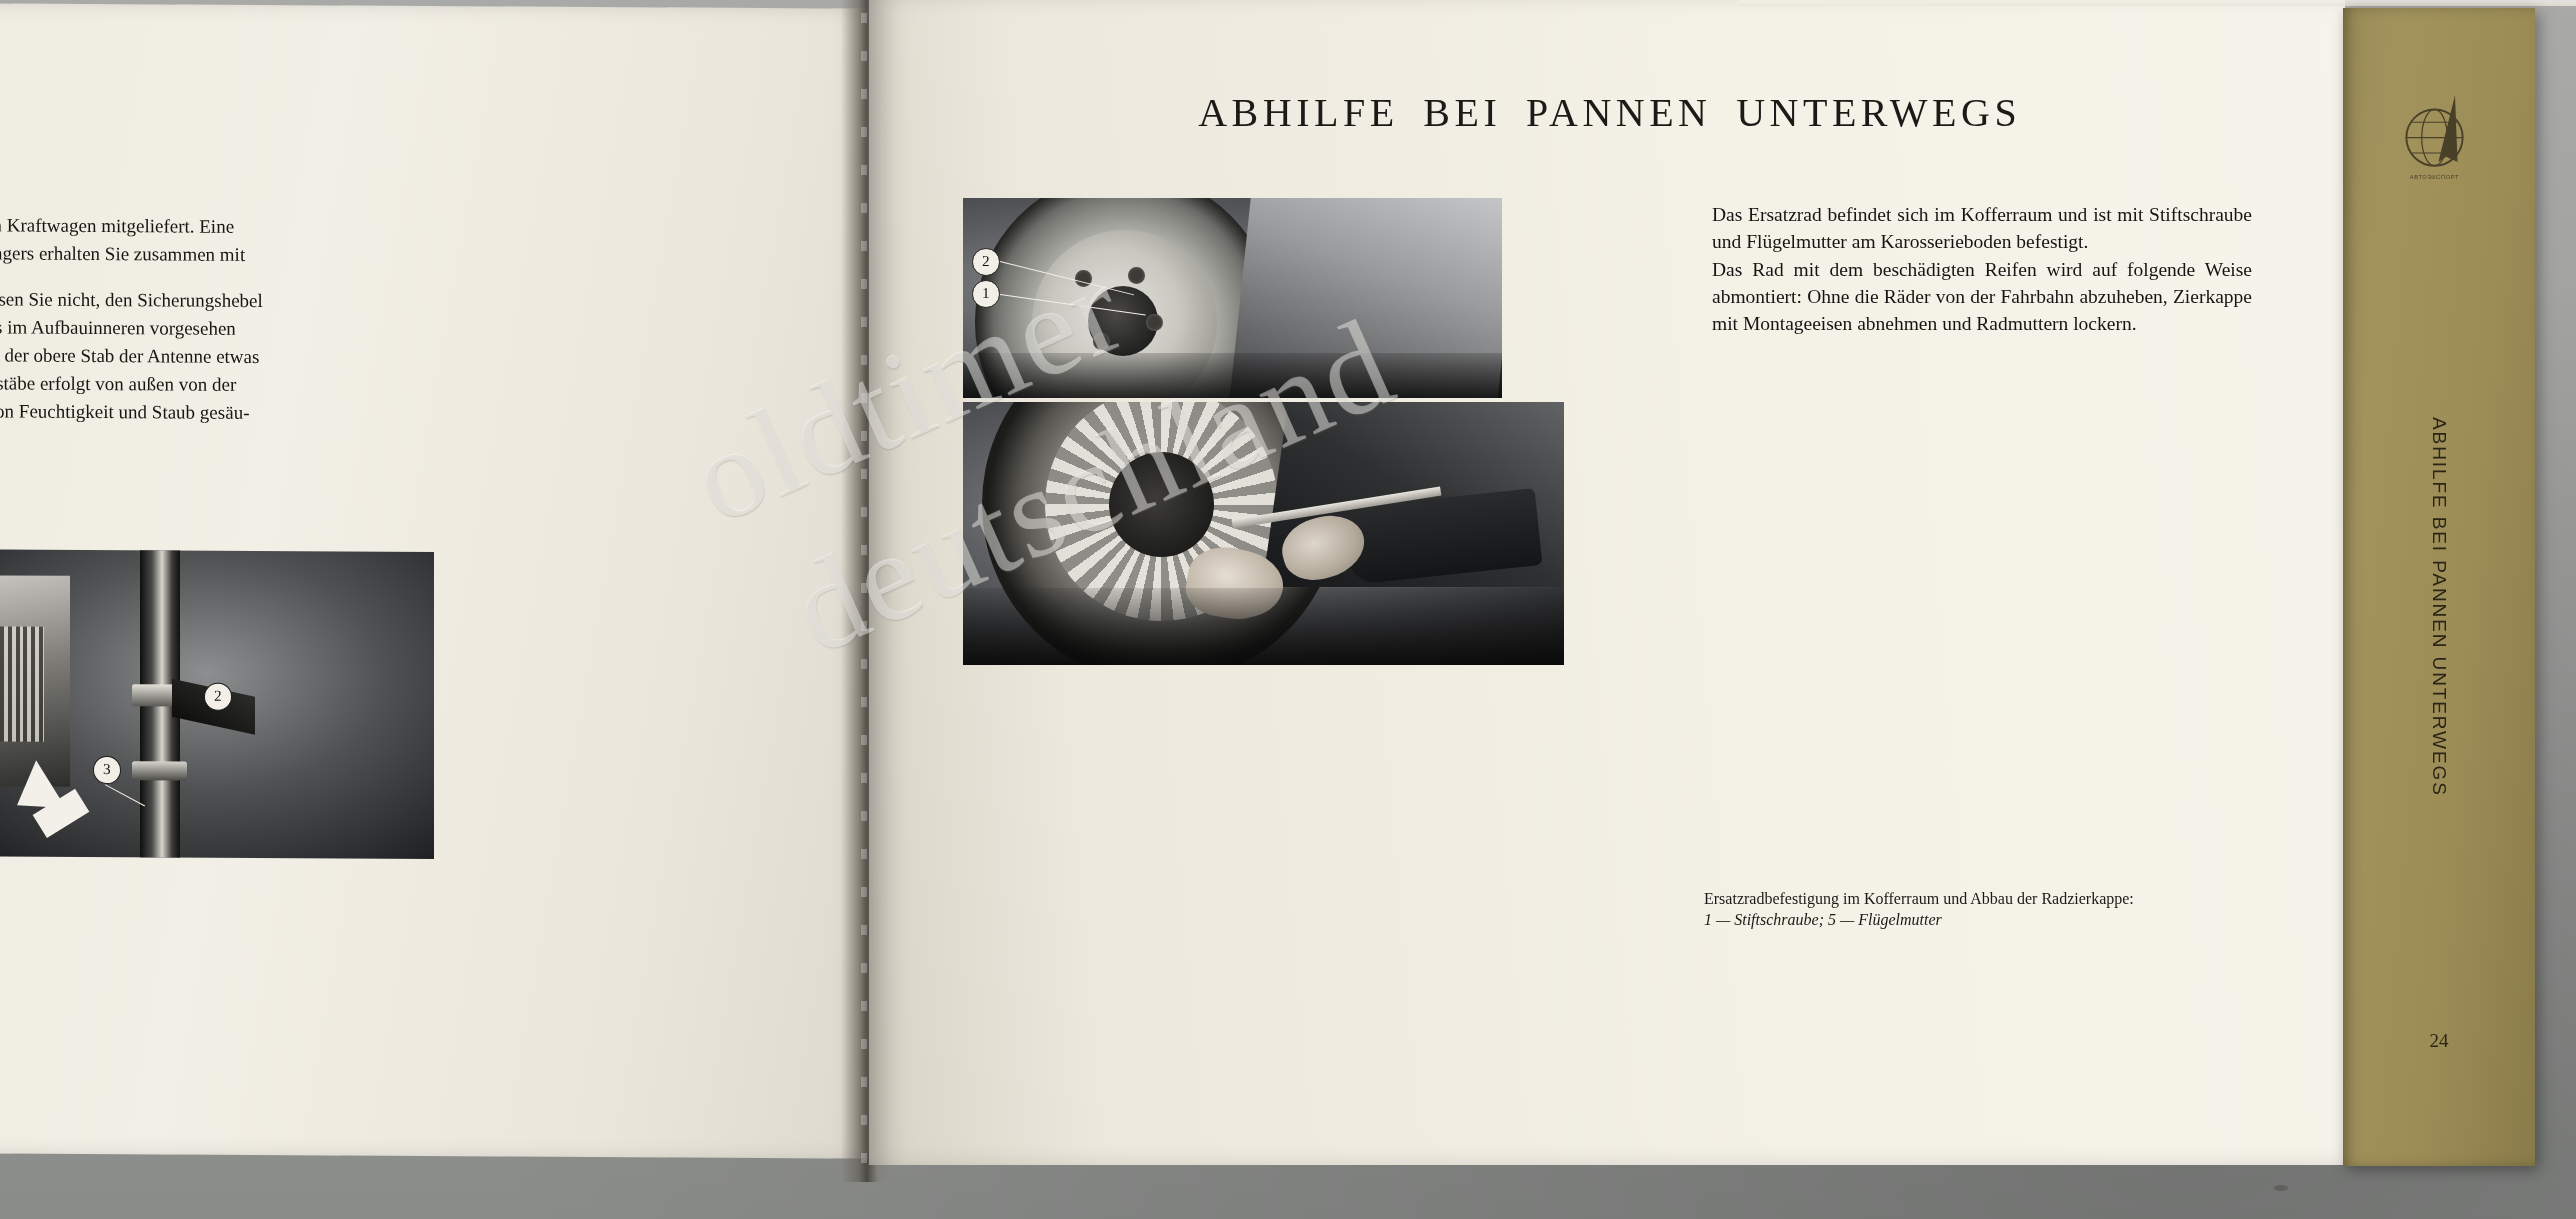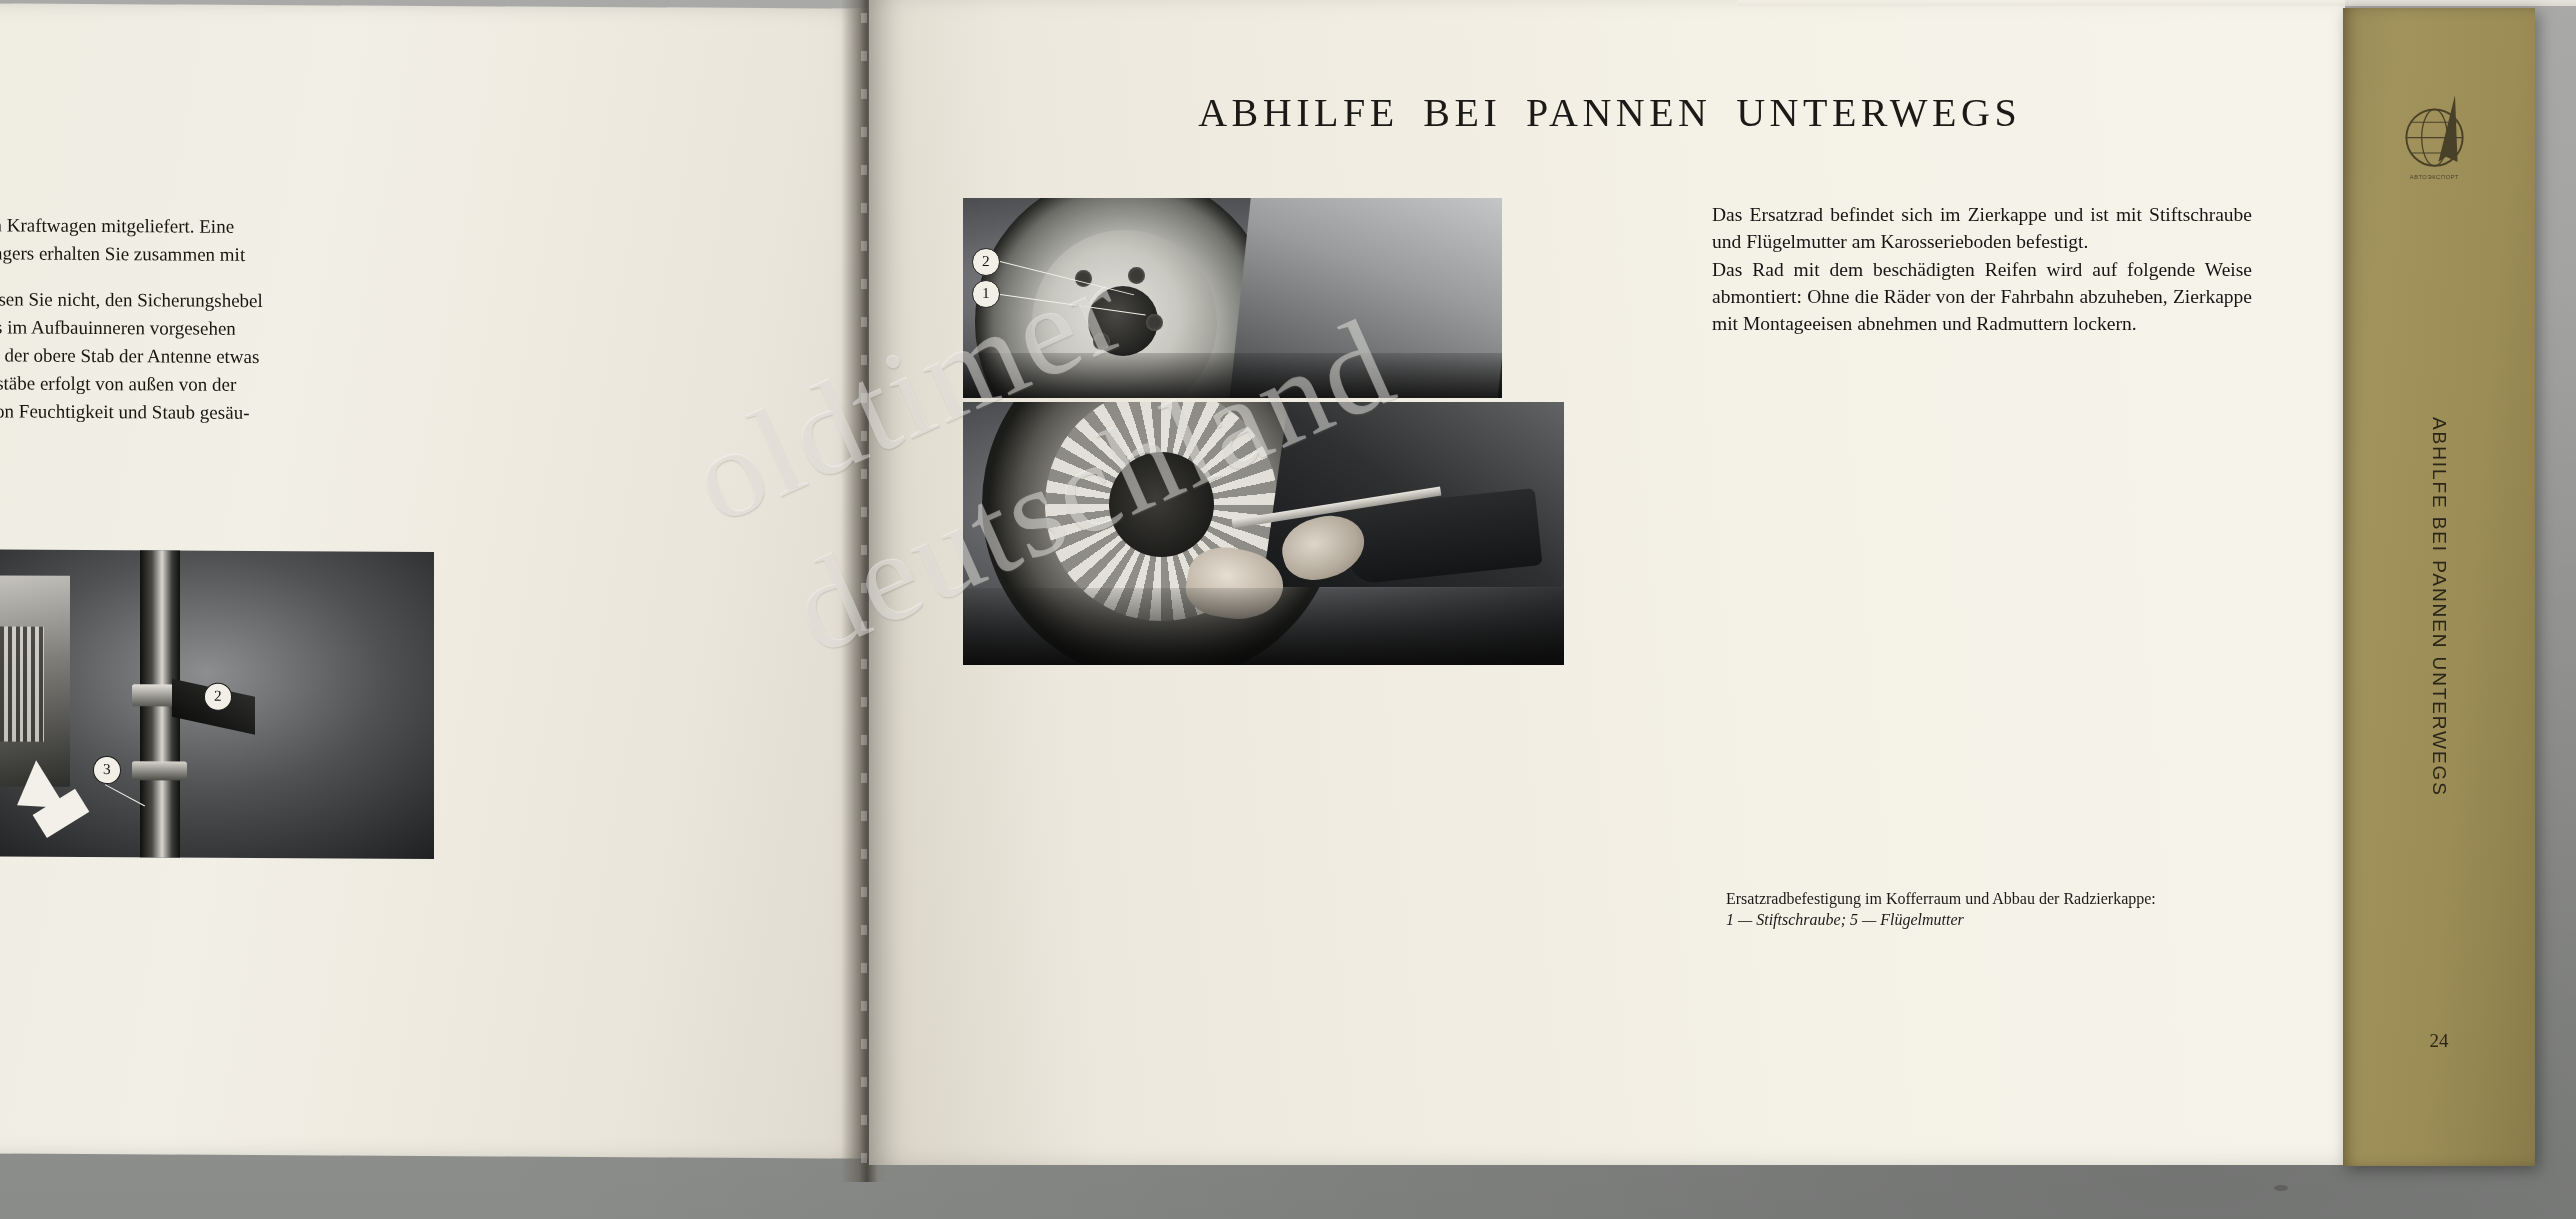--- a/index.html
+++ b/index.html
@@ -269,21 +269,21 @@
     transform: rotate(-9deg);
   }
   .photo-bottom .ground {
     position: absolute;
     left: 0; bottom: 0; right: 0; height: 77px;
     background: linear-gradient(180deg, rgba(30,30,30,.15), rgba(8,8,8,.9));
   }
 
   .photo-caption {
     position: absolute;
-    left: 768px;
+    left: 746px;
     top: 690px;
     width: 537px;
     font-family: "Liberation Serif", serif;
     font-size: 16px;
     line-height: 21px;
     color: #1b1a17;
   }
 
   
   .text-col {
@@ -537,21 +537,21 @@
             <div class="car-dark"></div>
             <div class="arm"></div>
             <div class="lever"></div>
             <div class="hand"></div>
             <div class="hand2"></div>
             <div class="ground"></div>
           </div>
         </div>
 
         <div class="text-col">
-          <p>Das Ersatzrad befindet sich im Zierkappe und ist mit Stiftschraube und Flügelmutter am Karosserieboden befestigt.</p>
+          <p>Das Ersatzrad befindet sich im Kofferraum und ist mit Stiftschraube und Flügelmutter am Karosserieboden befestigt.</p>
           <p>Das Rad mit dem beschädigten Reifen wird auf folgende Weise abmontiert: Ohne die Räder von der Fahrbahn abzuheben, Zierkappe mit Montageeisen abnehmen und Radmuttern lockern.</p>
         </div>
 
         <div class="photo-caption">
           <div>Ersatzradbefestigung im Kofferraum und Abbau der Radzierkappe:</div>
           <div style="font-style:italic;">1 — Stiftschraube;  5 — Flügelmutter</div>
         </div>
 
       </div>
     </div>

